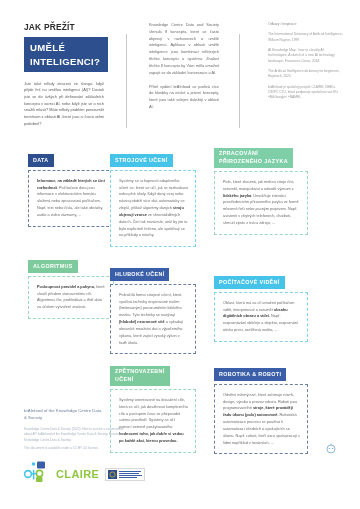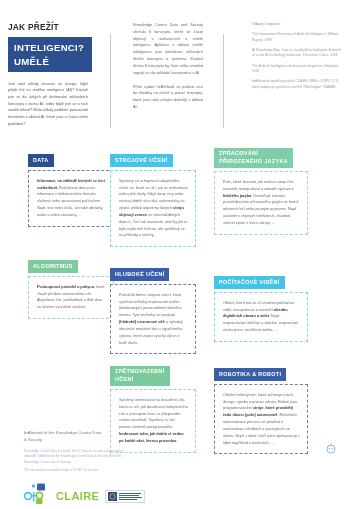--- a/index.html
+++ b/index.html
@@ -16,21 +16,21 @@
   .poster {
     position: relative;
     width: 360px;
     height: 509px;
     padding: 0;
   }
 
   
   .header {
     display: flex;
-    padding: 22px 16px 0 8px;
+    padding: 22px 16px 0 24px;
     gap: 12px;
     position: relative;
   }
 
   .hdr-col-title {
     width: 88px;
     flex: 0 0 88px;
     padding-right: 8px;
   }
 
@@ -152,21 +152,21 @@
     line-height: 1.78;
     color: #6e6e6e;
     text-align: left;
   }
   .card-text b { color: #3a3a3a; font-weight: bold; }
 
   
   .footer {
     position: absolute;
     left: 24px;
-    bottom: 0;
+    bottom: 22px;
     width: 125px;
   }
   .footer-head {
     font-size: 4.3px;
     color: #6e7f9a;
     line-height: 1.62;
     margin-bottom: 5px;
     width: 80px;
   }
   .footer-note {
@@ -208,22 +208,22 @@
 </head>
 <body>
 
 <div class="poster">
 
   <div class="header">
 
     <div class="hdr-col-title">
       <div class="title-line">JAK PŘEŽÍT</div>
       <div class="title-badge">
+        <span>UMĚLÉ</span>
         <span>INTELIGENCI?</span>
-        <span>UMĚLÉ</span>
       </div>
       <div class="intro-text">Jste také někdy ztraceni ve slangu, když přijde řeč na umělou inteligenci (AI)? Dostali jste se do úzkých při definování základních konceptů v oarnci AI, nebo když jste se o nich snažili mluvit? Máte někdy problém porozumět termínům z oblasti AI, které jsou si často velmi podobné?</div>
     </div>
 
     <div class="hdr-divider"></div>
 
     <div class="hdr-col-body">
       <div class="body-text">Knowledge Centre Data and Society shrnula 8 konceptů, které se často objevují v rozhovorech o umělé inteligenci. Aplikace v oblasti umělé inteligence jsou kombinací některých těchto konceptů a systémů. Znalost těchto 8 konceptů by Vám měla umožnit zapojit se do základní konverzace o AI.</div>
       <div class="body-text">Přítel vydání brAInfood se podívá více do hloubky na etické a právní koncepty, které jsou také velejmi důležitý v oblasti AI.</div>
     </div>

